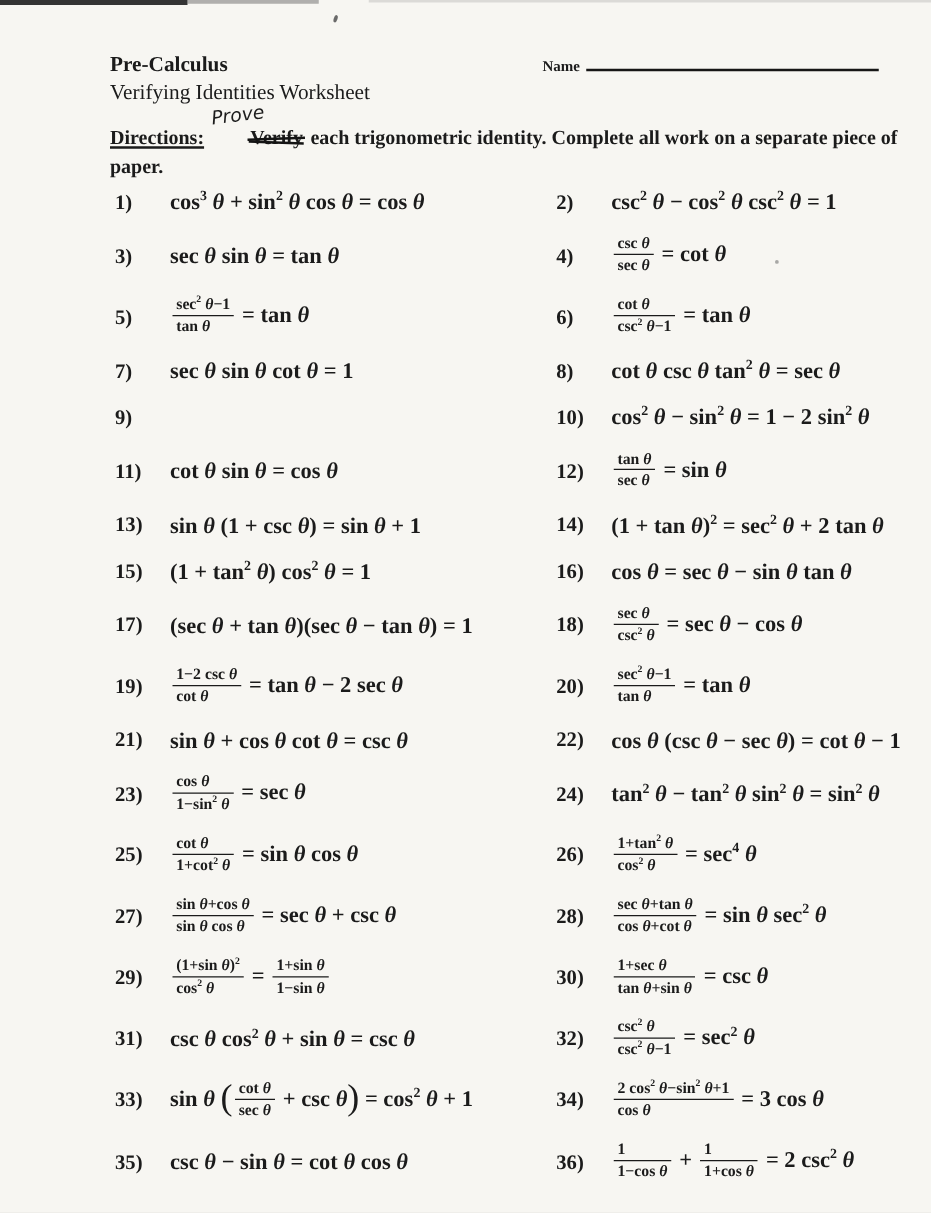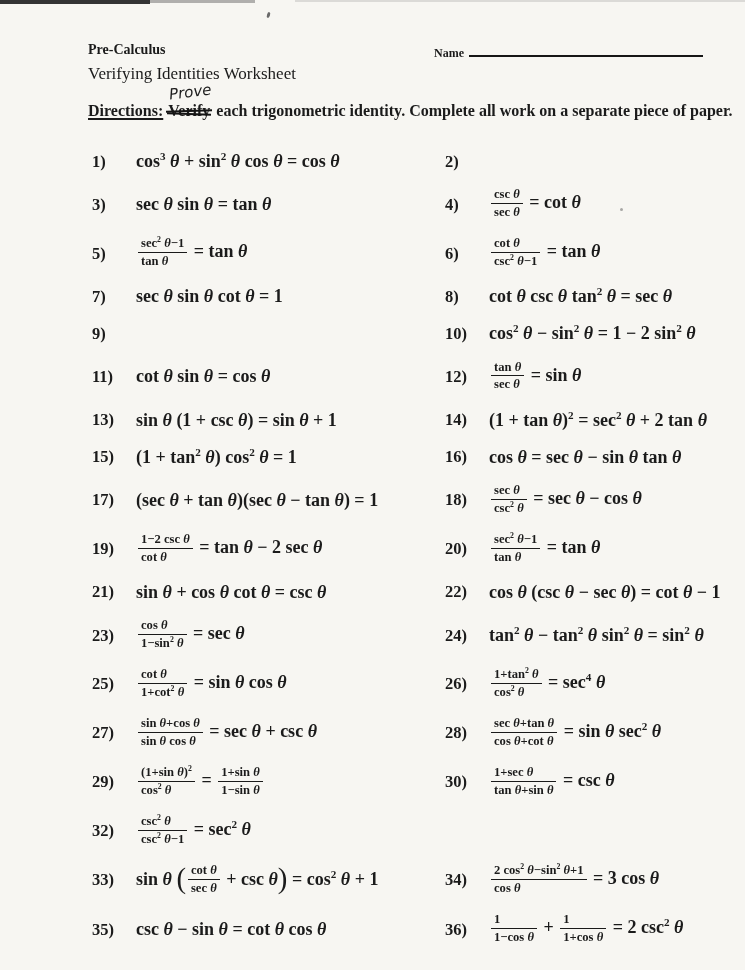--- a/index.html
+++ b/index.html
@@ -13,33 +13,33 @@
     color: #1b1b1b;
     overflow: hidden;
   }
   
   .art-bar1 { position:absolute; left:0; top:0; width:150px; height:4px; background:#343434; }
   .art-bar2 { position:absolute; left:150px; top:0; width:105px; height:3px; background:rgba(60,60,60,.38); }
   .art-line { position:absolute; left:295px; top:0; width:450px; height:2px; background:rgba(110,110,110,.20); }
   .art-speck { position:absolute; left:267px; top:12px; width:3px; height:6px; background:#6a6a6a; border-radius:50%; transform:rotate(18deg); }
   .art-speck2 { position:absolute; left:620px; top:208px; width:3px; height:3px; background:rgba(90,90,90,.5); border-radius:50%; }
 
-  .course { position:absolute; left:88px; top:42px; font-size:14px; font-weight:bold; }
+  .course { position:absolute; left:88px; top:42px; font-size:17px; font-weight:bold; }
   .title  { position:absolute; left:88px; top:64px; font-size:17px; font-weight:normal; }
 
   .namebox { position:absolute; left:434px; top:42px; font-size:12px; font-weight:bold; white-space:nowrap; }
   .nameline { display:inline-block; width:234px; height:15px; border-bottom:2px solid #161616; margin-left:5px; }
 
   .directions {
     position:absolute; left:88px; top:99px; width:656px;
     font-size:16px; font-weight:bold; line-height:23px;
   }
   .dirlabel { text-decoration: underline; text-decoration-thickness:1.5px; text-underline-offset:2px; }
   .verifywrap { position:relative; display:inline-block; margin:0 2px 0 5px; }
-  .struck { position:relative; display:inline-block; }
+  .struck { position:relative; display:inline-block;margin-left:32px; }
   .struck::before { content:""; position:absolute; left:-2px; right:-2px; top:46%; height:2px; background:#141414; transform:rotate(-2deg); }
   .struck::after  { content:""; position:absolute; left:-1px; right:-1px; top:60%; height:1.6px; background:#141414; transform:rotate(2deg); }
   .handwritten {
     position:absolute; left:1px; top:-18px;
     font-family:"DejaVu Sans", sans-serif; font-style:italic; font-weight:normal;
     font-size:15px; transform:rotate(-7deg); white-space:nowrap; color:#1c1c1c;
   }
 
   #problems {
     position:absolute; left:92px; right:14px; top:151px; bottom:24px;
@@ -83,20 +83,21 @@
   </div>
 
   <main id="problems">
       <div class="prow">
         <div class="prob left">
           <span class="pnum">1)</span>
           <span class="peq">cos<sup>3</sup> <span class="v">θ</span> + sin<sup>2</sup> <span class="v">θ</span> cos <span class="v">θ</span> = cos <span class="v">θ</span></span>
         </div>
         <div class="prob right">
           <span class="pnum">2)</span>
+          <span class="peq">csc<sup>2</sup> <span class="v">θ</span> − cos<sup>2</sup> <span class="v">θ</span> csc<sup>2</sup> <span class="v">θ</span> = 1</span>
         </div>
       </div>
       <div class="prow">
         <div class="prob left">
           <span class="pnum">3)</span>
           <span class="peq">sec <span class="v">θ</span> sin <span class="v">θ</span> = tan <span class="v">θ</span></span>
         </div>
         <div class="prob right">
           <span class="pnum">4)</span>
           <span class="peq"><span class="frac"><span class="fnum">csc <span class="v">θ</span></span><span class="fden">sec <span class="v">θ</span></span></span> = cot <span class="v">θ</span></span>
@@ -225,20 +226,24 @@
         <div class="prob left">
           <span class="pnum">29)</span>
           <span class="peq"><span class="frac"><span class="fnum">(1+sin <span class="v">θ</span>)<sup>2</sup></span><span class="fden">cos<sup>2</sup> <span class="v">θ</span></span></span> = <span class="frac"><span class="fnum">1+sin <span class="v">θ</span></span><span class="fden">1−sin <span class="v">θ</span></span></span></span>
         </div>
         <div class="prob right">
           <span class="pnum">30)</span>
           <span class="peq"><span class="frac"><span class="fnum">1+sec <span class="v">θ</span></span><span class="fden">tan <span class="v">θ</span>+sin <span class="v">θ</span></span></span> = csc <span class="v">θ</span></span>
         </div>
       </div>
       <div class="prow">
+        <div class="prob left">
+          <span class="pnum">31)</span>
+          <span class="peq">csc <span class="v">θ</span> cos<sup>2</sup> <span class="v">θ</span> + sin <span class="v">θ</span> = csc <span class="v">θ</span></span>
+        </div>
         <div class="prob right">
           <span class="pnum">32)</span>
           <span class="peq"><span class="frac"><span class="fnum">csc<sup>2</sup> <span class="v">θ</span></span><span class="fden">csc<sup>2</sup> <span class="v">θ</span>−1</span></span> = sec<sup>2</sup> <span class="v">θ</span></span>
         </div>
       </div>
       <div class="prow">
         <div class="prob left">
           <span class="pnum">33)</span>
           <span class="peq">sin <span class="v">θ</span> <span class="bigp">(</span><span class="frac"><span class="fnum">cot <span class="v">θ</span></span><span class="fden">sec <span class="v">θ</span></span></span> + csc <span class="v">θ</span><span class="bigp">)</span> = cos<sup>2</sup> <span class="v">θ</span> + 1</span>
         </div>

